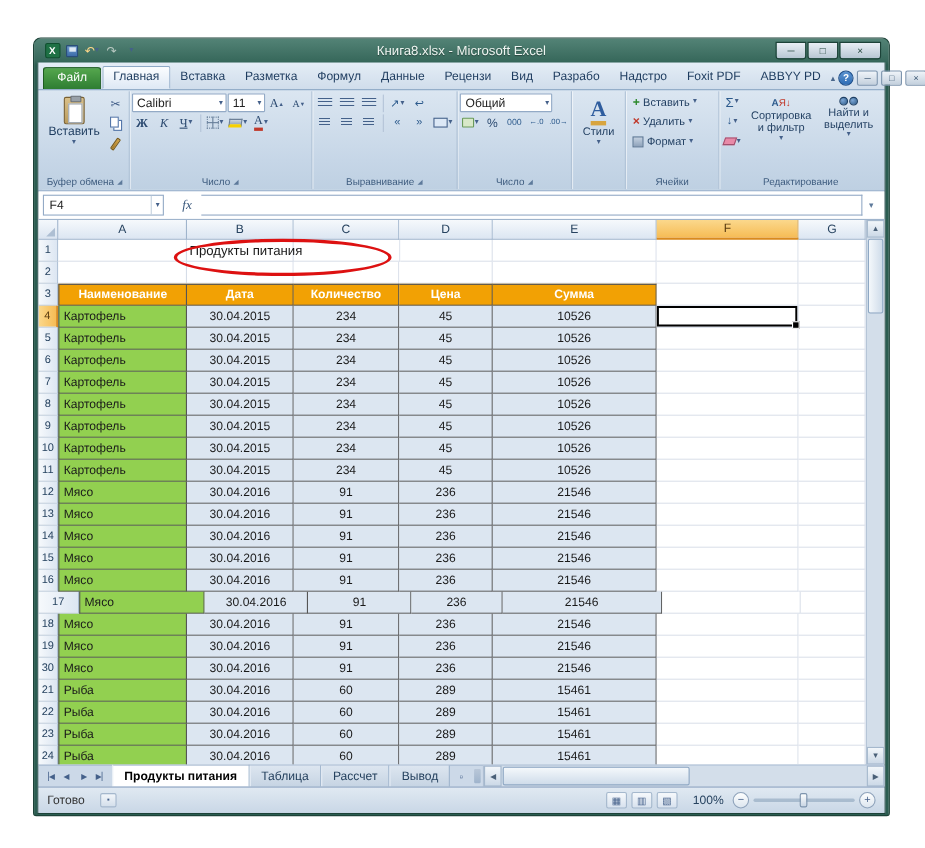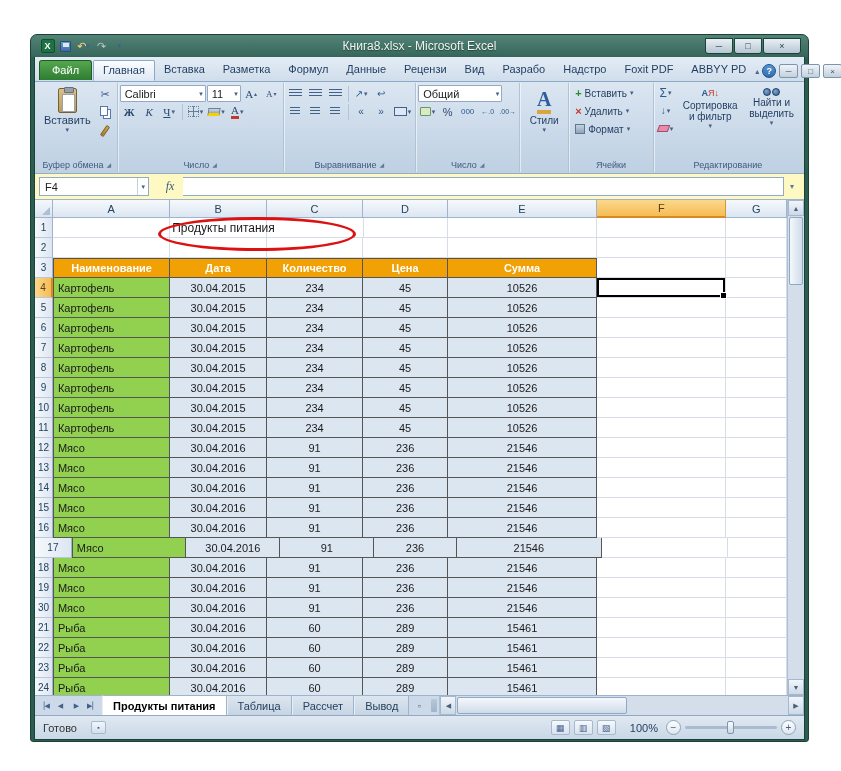--- a/index.html
+++ b/index.html
@@ -75,21 +75,21 @@
   .ic-binoc{display:flex;gap:1px;}
   .ic-binoc i{width:8px;height:8px;border-radius:50%;background:radial-gradient(circle at 35% 35%,#7da7d6,#2f5d8a);border:1px solid #1e3f63;display:block;}
   .ic-styles{font-family:"Liberation Serif",serif;font-size:20px;font-weight:bold;color:#2f5d9e;line-height:22px;border-bottom:4px solid #d8a540;}
   .editcol{display:flex;flex-direction:column;gap:1px;margin-right:2px;}
   .cellbtn{display:flex;align-items:center;gap:3px;font-size:10px;color:#1e3c5f;height:18px;padding:0 3px;border:1px solid transparent;border-radius:2px;}
   .ci{font-weight:bold;font-size:11px;}
   .ci.plus{color:#2e8b2e;}
   .ci.del{color:#c0392b;}
   .ic-fmt{width:10px;height:10px;background:linear-gradient(#c4d1e0,#8fa3bb);border:1px solid #5e7793;}
   
-  .formulabar{height:26px;background:#fef9c3;border-bottom:1px solid #9fb4cc;display:flex;align-items:center;padding:3px 4px;gap:0;}
+  .formulabar{height:26px;background:#ffffff;border-bottom:1px solid #9fb4cc;display:flex;align-items:center;padding:3px 4px;gap:0;}
   .namebox{width:110px;height:19px;background:#fff;border:1px solid #93aac6;display:flex;align-items:center;font-size:11px;color:#222;padding-left:5px;}
   .namebox .dd{margin-left:auto;border-left:1px solid #c3d0de;height:100%;display:flex;align-items:center;padding:0 3px;}
   .fxbtn{width:26px;height:19px;display:flex;align-items:center;justify-content:center;font-family:"Liberation Serif",serif;font-style:italic;font-size:12px;color:#3c5a7e;margin-left:8px;}
   .formulafield{flex:1;height:19px;background:#fff;border:1px solid #93aac6;border-left:none;}
   .fb-chevron{width:16px;text-align:center;font-size:8px;color:#5e7a9b;}
   
   .sheet-area{flex:1;display:flex;overflow:hidden;background:#fff;}
   .grid-wrap{position:relative;width:756px;overflow:hidden;}
   .colhdr-row{display:flex;height:18px;}
   .corner{height:18px;background:linear-gradient(#f4f8fc,#dbe5f1);border-right:1px solid #9fb4cc;border-bottom:1px solid #9fb4cc;position:relative;}
@@ -164,21 +164,21 @@
     <div class="win-controls">
       <span class="wbtn">─</span>
       <span class="wbtn">□</span>
       <span class="wbtn close">×</span>
     </div>
   </div>
 
   <div class="app">
 
     <div class="tabstrip">
-      <div style="display:flex;align-items:flex-start;">
+      <div style="display:flex;align-items:center;">
           <div class="rtab file">Файл</div>
           <div class="rtab active">Главная</div>
           <div class="rtab">Вставка</div>
           <div class="rtab">Разметка</div>
           <div class="rtab">Формул</div>
           <div class="rtab">Данные</div>
           <div class="rtab">Рецензи</div>
           <div class="rtab">Вид</div>
           <div class="rtab">Разрабо</div>
           <div class="rtab">Надстро</div>

